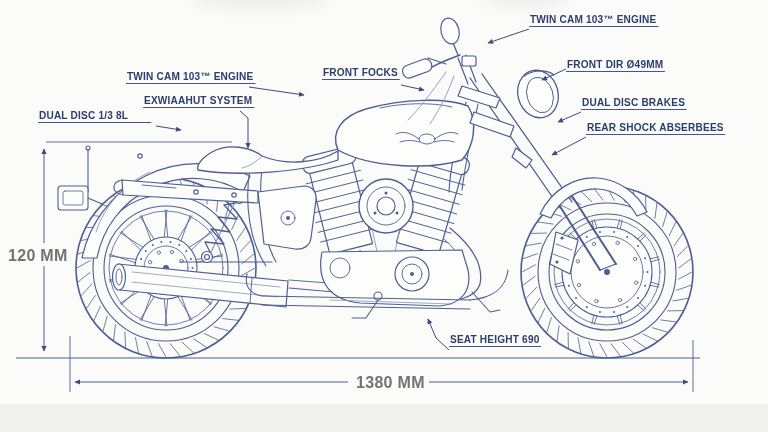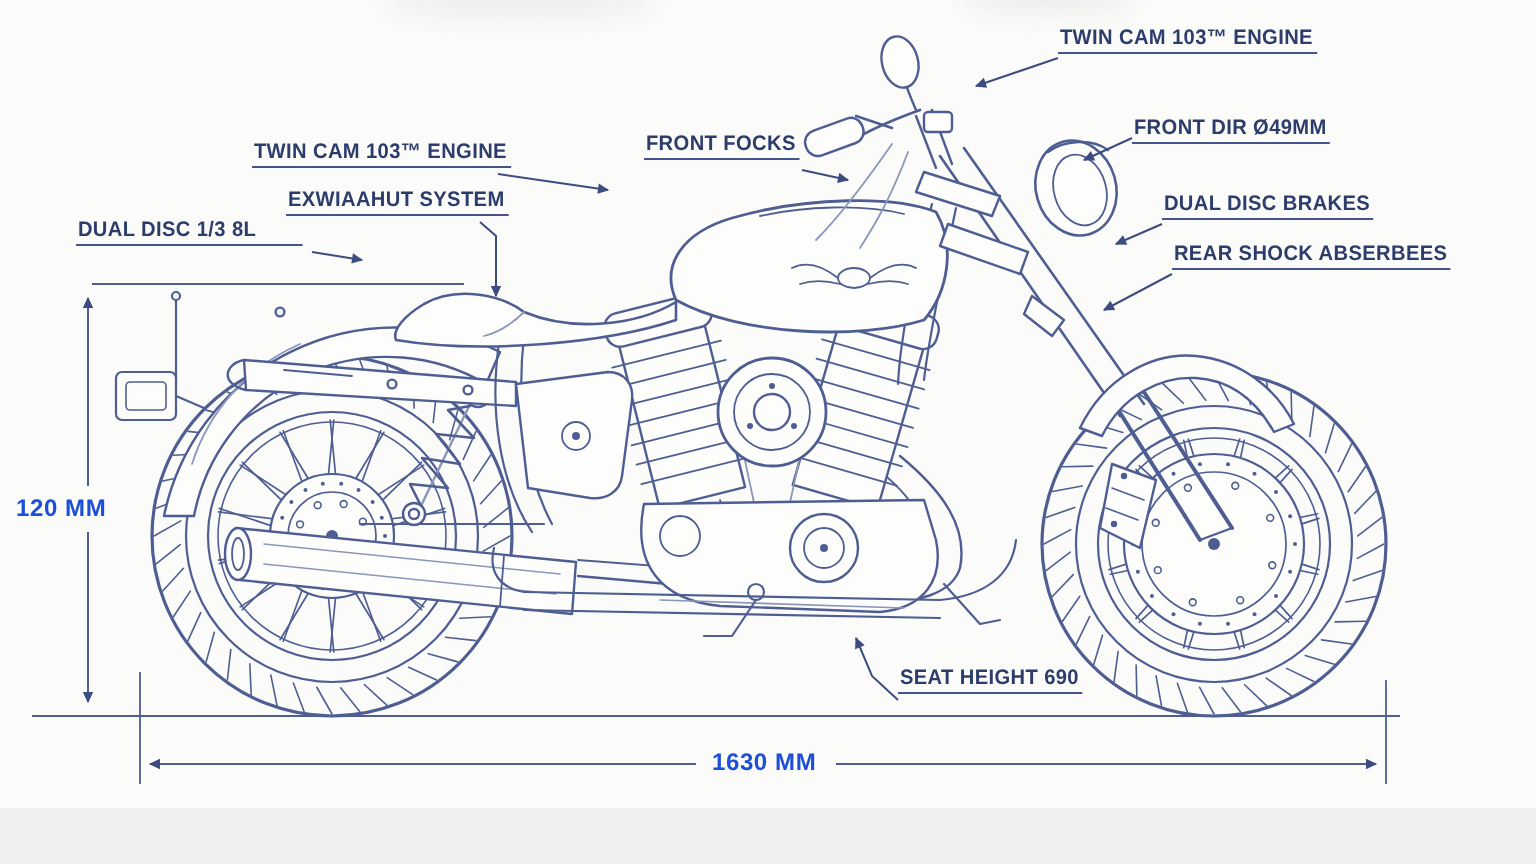--- a/index.html
+++ b/index.html
@@ -2,21 +2,21 @@
 <html><head>
 <meta charset="utf-8">
 <style>
   html,body{margin:0;padding:0;background:#e9e9e7;}
   .stage{position:relative;width:768px;height:432px;background:#fbfbf9;overflow:hidden;
          font-family:"Liberation Sans", sans-serif;}
   .stage svg{position:absolute;left:0;top:0;}
   .callout{position:absolute;font-size:10.5px;font-weight:bold;color:#2c3d6c;
            letter-spacing:.2px;white-space:nowrap;border-bottom:1.5px solid #45558b;
            padding:0 2px 1px 1px;transform:scaleX(.96);transform-origin:left top;}
-  .dim{position:absolute;font-size:12px;font-weight:bold;color:#1d4ed8;letter-spacing:.3px;
+  .dim{position:absolute;font-size:16px;font-weight:bold;color:#737373;letter-spacing:.3px;
        background:#fbfbf9;padding:1px 4px;white-space:nowrap;}
   .floor{position:absolute;left:0;top:404px;width:768px;height:28px;
          background:rgba(226,229,223,.45);}
   .smudge{position:absolute;background:#dddddb;filter:blur(7px);opacity:.5;border-radius:50%;}
 </style>
 </head>
 <body>
 
 <div class="stage">
 
@@ -425,14 +425,14 @@
   <div class="callout" style="left:143px;top:94px;min-width:95px;">EXWIAAHUT SYSTEM</div>
   <div class="callout" style="left:38px;top:109px;min-width:115px;">DUAL DISC 1/3 8L</div>
   <div class="callout" style="left:322px;top:66px;min-width:76px;">FRONT FOCKS</div>
   <div class="callout" style="left:529px;top:13px;min-width:116px;">TWIN CAM 103™ ENGINE</div>
   <div class="callout" style="left:566px;top:58px;min-width:88px;">FRONT DIR Ø49MM</div>
   <div class="callout" style="left:581px;top:96px;min-width:86px;">DUAL DISC BRAKES</div>
   <div class="callout" style="left:586px;top:121px;min-width:112px;">REAR SHOCK ABSERBEES</div>
   <div class="callout" style="left:449px;top:333px;min-width:92px;">SEAT HEIGHT 690</div>
 
   <div class="dim" style="left:4px;top:246px;">120 MM</div>
-  <div class="dim" style="left:352px;top:373px;">1630 MM</div>
+  <div class="dim" style="left:352px;top:373px;">1380 MM</div>
 </div>
 
 </body></html>

